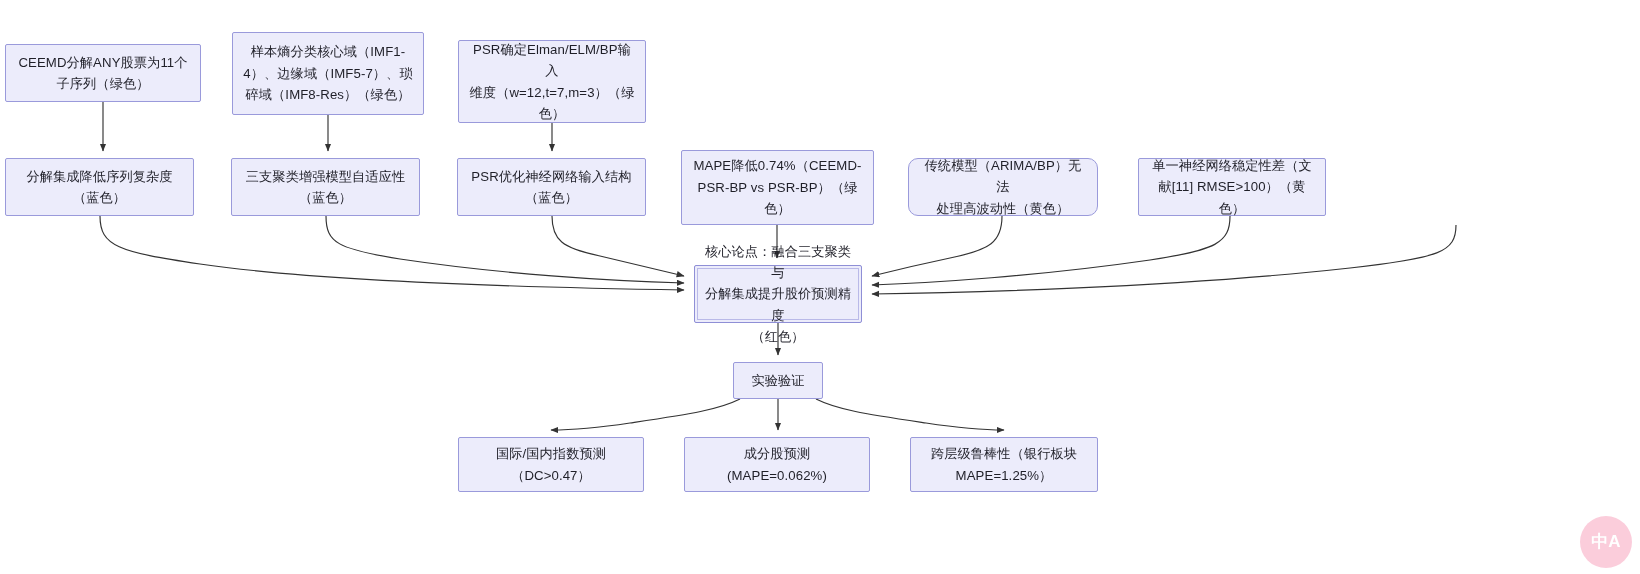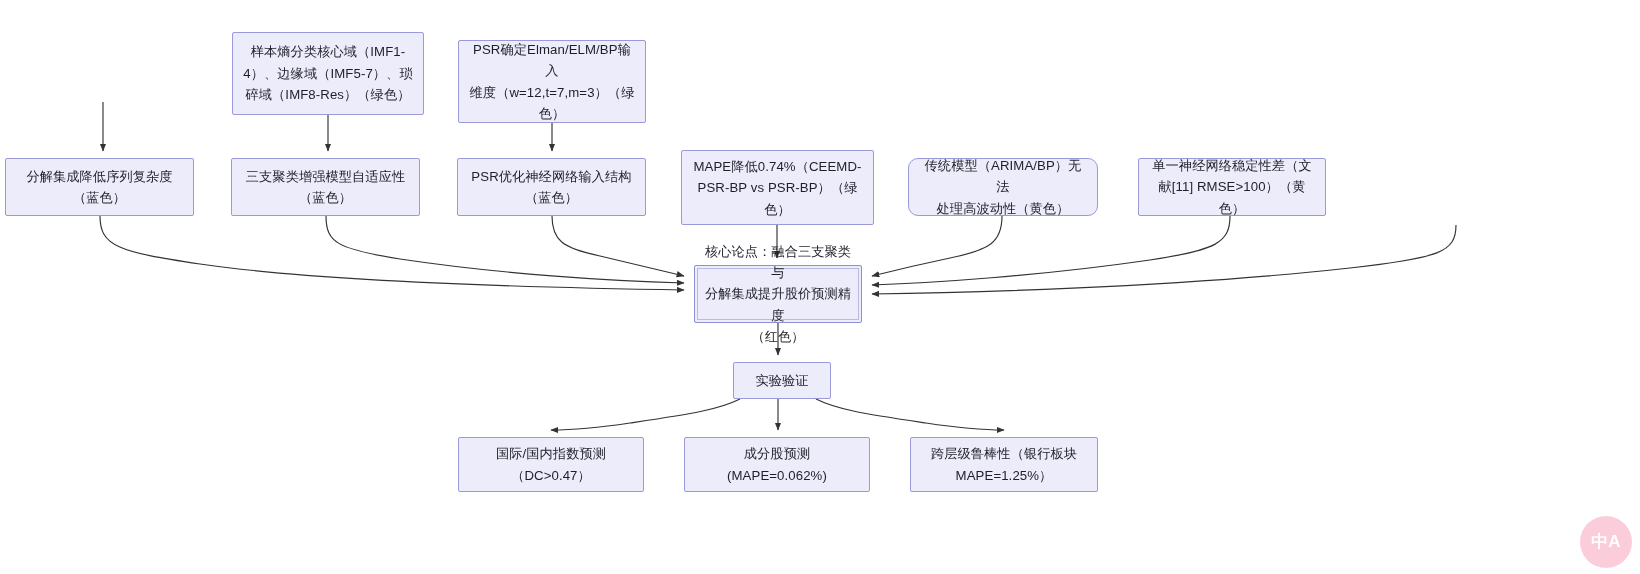--- a/index.html
+++ b/index.html
@@ -102,20 +102,24 @@
       <path d="M1456,225 C1456,252 1440,258 1350,268 C1170,288 950,293 872,294" marker-end="url(#arrow)"></path>
 
       <path d="M778,323 L778,355" marker-end="url(#arrow)"></path>
 
       <path d="M740,399 C718,410 690,414 630,423 C590,429 562,430 551,430" marker-end="url(#arrow)"></path>
       <path d="M778,399 L778,430" marker-end="url(#arrow)"></path>
       <path d="M816,399 C838,410 866,414 926,423 C966,429 994,430 1004,430" marker-end="url(#arrow)"></path>
     </g>
   </svg>
 
+  <div class="node" style="left:5px; top:44px; width:196px; height:58px;">
+    <span class="txt">CEEMD分解ANY股票为11个
+子序列（绿色）</span>
+  </div>
 
   <div class="node" style="left:232px; top:32px; width:192px; height:83px;">
     <span class="txt">样本熵分类核心域（IMF1-
 4）、边缘域（IMF5-7）、琐
 碎域（IMF8-Res）（绿色）</span>
   </div>
 
   <div class="node" style="left:458px; top:40px; width:188px; height:83px;">
     <span class="txt">PSR确定Elman/ELM/BP输入
 维度（w=12,t=7,m=3）（绿
@@ -130,21 +134,21 @@
   <div class="node" style="left:231px; top:158px; width:189px; height:58px;">
     <span class="txt">三支聚类增强模型自适应性
 （蓝色）</span>
   </div>
 
   <div class="node" style="left:457px; top:158px; width:189px; height:58px;">
     <span class="txt">PSR优化神经网络输入结构
 （蓝色）</span>
   </div>
 
-  <div class="node" style="left:681px; top:150px; width:193px; height:75px;align-items:flex-end;">
+  <div class="node" style="left:681px; top:150px; width:193px; height:75px;">
     <span class="txt">MAPE降低0.74%（CEEMD-
 PSR-BP vs PSR-BP）（绿
 色）</span>
   </div>
 
   <div class="node" style="left:908px; top:158px; width:190px; height:58px;border-radius:10px;">
     <span class="txt">传统模型（ARIMA/BP）无法
 处理高波动性（黄色）</span>
   </div>
 
@@ -153,21 +157,21 @@
 献[11] RMSE&gt;100）（黄色）</span>
   </div>
 
 
   <div class="node core" style="left:694px; top:265px; width:168px; height:58px;">
     <span class="txt">核心论点：融合三支聚类与
 分解集成提升股价预测精度
 （红色）</span>
   </div>
 
-  <div class="node" style="left:733px; top:362px; width:98px; height:37px;">
+  <div class="node" style="left:733px; top:362px; width:90px; height:37px;">
     <span class="txt">实验验证</span>
   </div>
 
   <div class="node" style="left:458px; top:437px; width:186px; height:55px;">
     <span class="txt">国际/国内指数预测
 （DC&gt;0.47）</span>
   </div>
 
   <div class="node" style="left:684px; top:437px; width:186px; height:55px;">
     <span class="txt">成分股预测

